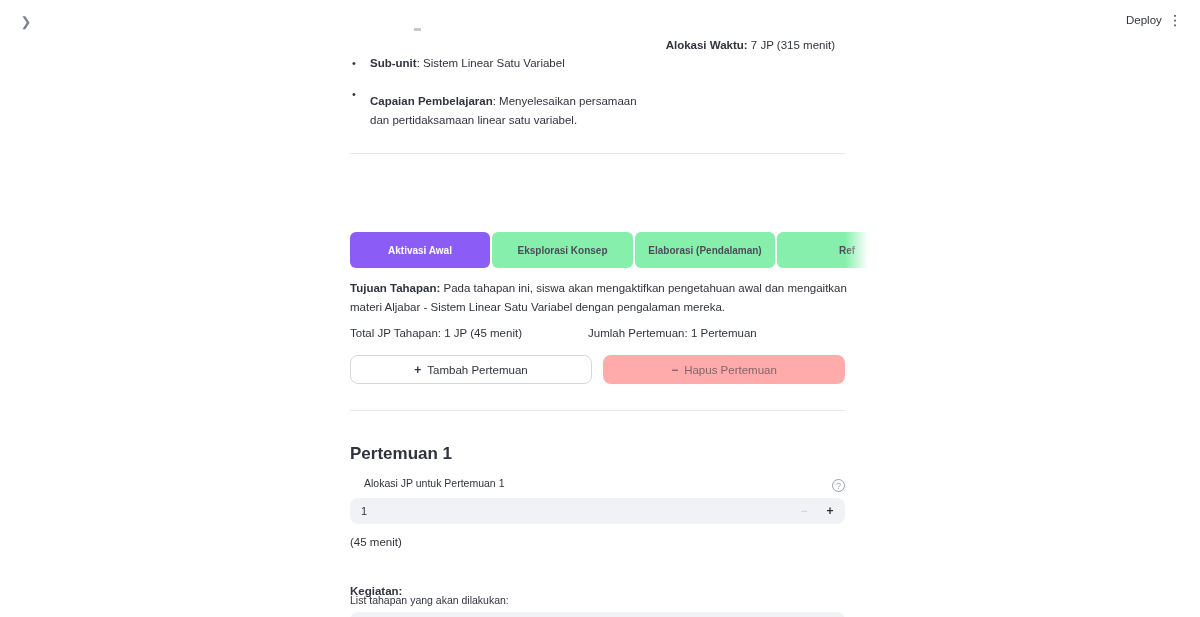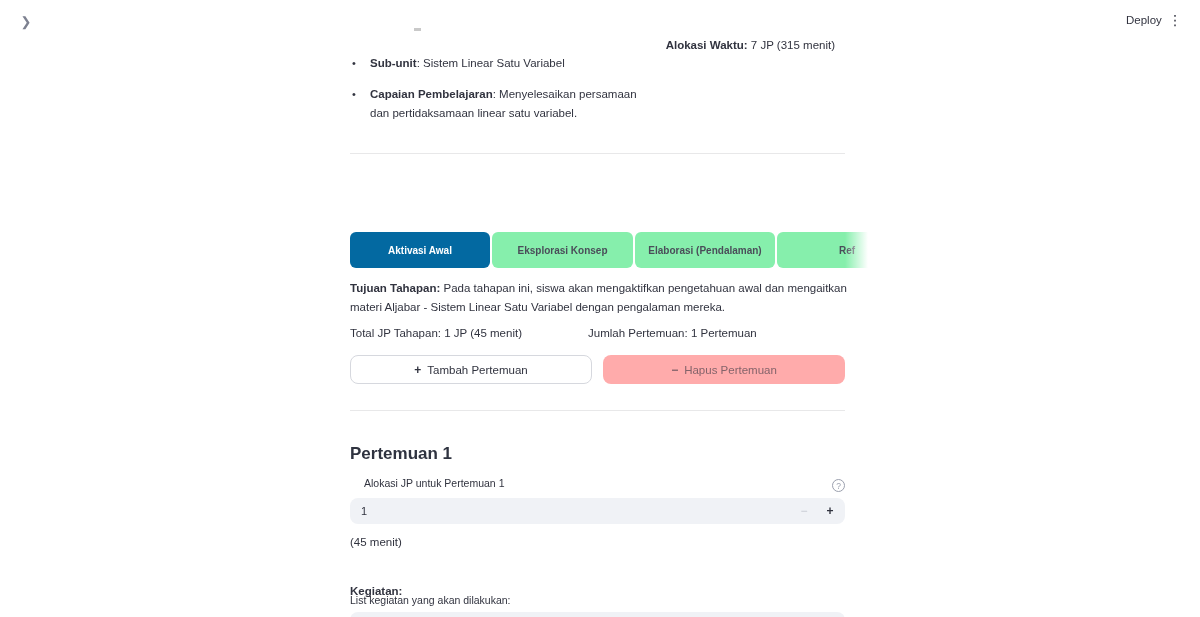--- a/index.html
+++ b/index.html
@@ -35,38 +35,38 @@
 
   .cutoff-dash { position:absolute; left:64px; top:28px; width:7px; height:3px; background:#bcbcbc; opacity:.8; }
 
   .alokasi-waktu { top:39px; right:12px; font-size:11.5px; text-align:right; }
   .b { font-weight:700; }
 
   .bullet { left:2px; font-size:11.5px; line-height:19px; display:flex; }
   .bullet .dot { width:18px; flex:0 0 18px; font-size:11px; }
   .bullet-1 { top:54px; }
   .bullet-2 { top:85px; }
-  .bullet-2 .btxt { width:272px; }
+  .bullet-2 .btxt { width:272px;margin-top:7px; }
 
   .divider { left:0; width:495px; height:1px; background:#e8e8e9; }
   .divider-1 { top:153px; }
   .divider-2 { top:410px; }
 
   .h2 { top:183px; left:0; font-size:21px; font-weight:700; color:#2f3340; letter-spacing:-0.2px; }
 
   
   .tabs { top:232px; left:0; width:522px; height:36px; overflow:hidden; display:flex; gap:2px; }
   .tab {
     flex:0 0 140px; height:36px; border-radius:6px;
     display:flex; align-items:center; justify-content:center;
     font-size:10px; font-weight:700; cursor:pointer;
     background:#86efac; color:#4a4d59;
   }
   .tab.w141 { flex:0 0 141px; }
-  .tab.active { background:#0369a1; color:#ffffff; }
+  .tab.active { background:#8b5cf6; color:#ffffff; }
   .tabs-fade {
     position:absolute; top:232px; left:495px; width:27px; height:36px;
     background:linear-gradient(to right, rgba(255,255,255,0), #ffffff 85%);
     pointer-events:none;
   }
 
   .tujuan { top:279px; left:0; width:497px; font-size:11.5px; line-height:19px; }
 
   .col-note { top:327px; font-size:11.5px; }
   .col-note.c1 { left:0; }
@@ -171,18 +171,18 @@
     <div class="abs help-icon">?</div>
 
     <div class="abs num-input">
       <span class="val">1</span>
       <span class="step minus" aria-disabled="true">−</span>
       <span class="step plus">+</span>
     </div>
 
     <div class="abs menit-note">(45 menit)</div>
     <div class="abs kegiatan-label">Kegiatan:</div>
-    <div class="abs list-label">List kegiatan yang akan dilakukan:</div>
+    <div class="abs list-label">List tahapan yang akan dilakukan:</div>
 
     <div class="abs textarea-sliver"></div>
 
   </div>
 </div>
 
 </body></html>

